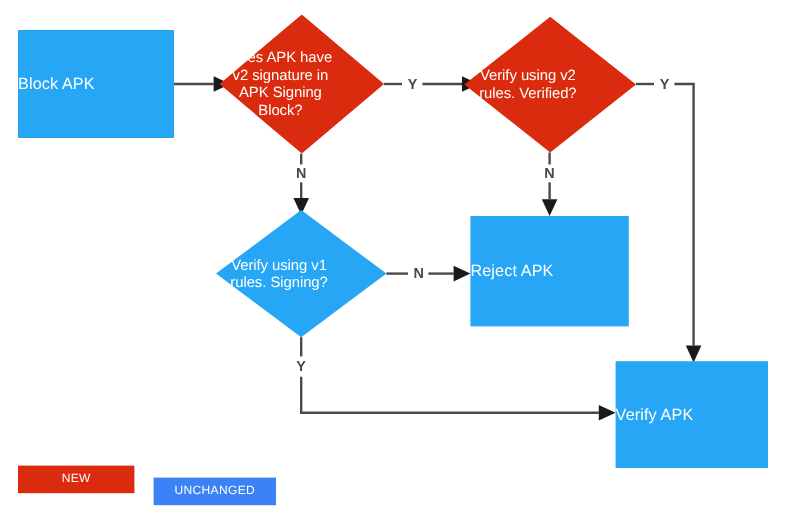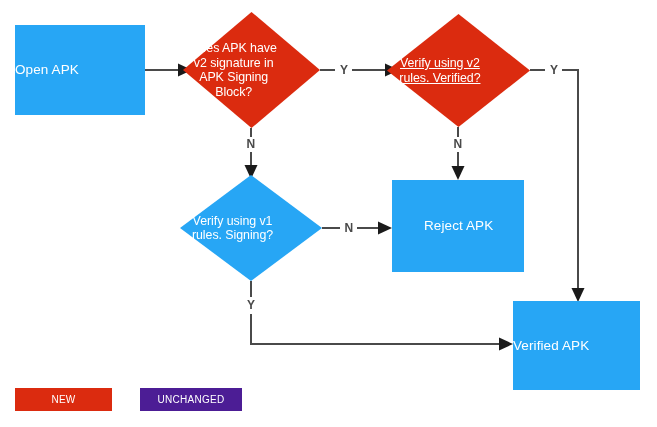--- a/index.html
+++ b/index.html
@@ -139,65 +139,65 @@
     </g>
 
     <g>
       <path class="edge-line" d="M251,281 L251,297"></path>
       <path class="edge-line" d="M251,314 L251,344 L499,344"></path>
       <polygon class="edge-head" points="499,337.5 513,344 499,350.5"></polygon>
     </g>
   </svg>
 
   <div class="node node-rect" style="left:15px; top:25px; width:130px; height:90px; background:#27A6F5;">
-    <span>Open APK</span>
+    <span>Block APK</span>
   </div>
 
   <div class="node node-diamond" style="left:183px; top:12px; width:137px; height:116px;">
     <svg class="diamond-shape" viewBox="0 0 137 116" preserveAspectRatio="none">
       <polygon points="68.5,0 137,58 68.5,116 0,58" fill="#DB2B0F"></polygon>
     </svg>
     <span class="diamond-label">Does APK have v2 signature in APK Signing Block?</span>
   </div>
 
-  <div class="node node-diamond" style="left:387px; top:14px; width:143px; height:113px;text-decoration:underline;">
+  <div class="node node-diamond" style="left:387px; top:14px; width:143px; height:113px;">
     <svg class="diamond-shape" viewBox="0 0 143 113" preserveAspectRatio="none">
       <polygon points="71.5,0 143,56.5 71.5,113 0,56.5" fill="#DB2B0F"></polygon>
     </svg>
     <span class="diamond-label">Verify using v2 rules. Verified?</span>
   </div>
 
   <div class="node node-diamond" style="left:180px; top:175px; width:142px; height:106px;">
     <svg class="diamond-shape" viewBox="0 0 142 106" preserveAspectRatio="none">
       <polygon points="71,0 142,53 71,106 0,53" fill="#27A6F5"></polygon>
     </svg>
     <span class="diamond-label">Verify using v1 rules. Signing?</span>
   </div>
 
-  <div class="node node-rect" style="left:392px; top:180px; width:132px; height:92px; background:#27A6F5;padding-left:32px;">
+  <div class="node node-rect" style="left:392px; top:180px; width:132px; height:92px; background:#27A6F5;">
     <span>Reject APK</span>
   </div>
 
   <div class="node node-rect" style="left:513px; top:301px; width:127px; height:89px; background:#27A6F5;">
-    <span>Verified APK</span>
+    <span>Verify APK</span>
   </div>
 
   <div class="edge-label" style="left:336px; top:64px; width:16px;">Y</div>
 
   <div class="edge-label" style="left:243px; top:138px; width:16px;">N</div>
 
   <div class="edge-label" style="left:546px; top:64px; width:16px;">Y</div>
 
   <div class="edge-label" style="left:450px; top:138px; width:16px;">N</div>
 
   <div class="edge-label" style="left:341px; top:222px; width:16px;">N</div>
 
   <div class="edge-label" style="left:243px; top:299px; width:16px;">Y</div>
 
   <div class="legend-chip" style="left:15px; top:388px; width:97px; background:#DB2B0F;">
     <span>NEW</span>
   </div>
 
-  <div class="legend-chip" style="left:128px; top:388px; width:102px; background:#4c1d95;margin-left:12px;">
+  <div class="legend-chip" style="left:128px; top:398px; width:102px; background:#3b82f6;">
     <span>UNCHANGED</span>
   </div>
 
 </div>
 
 </body></html>

